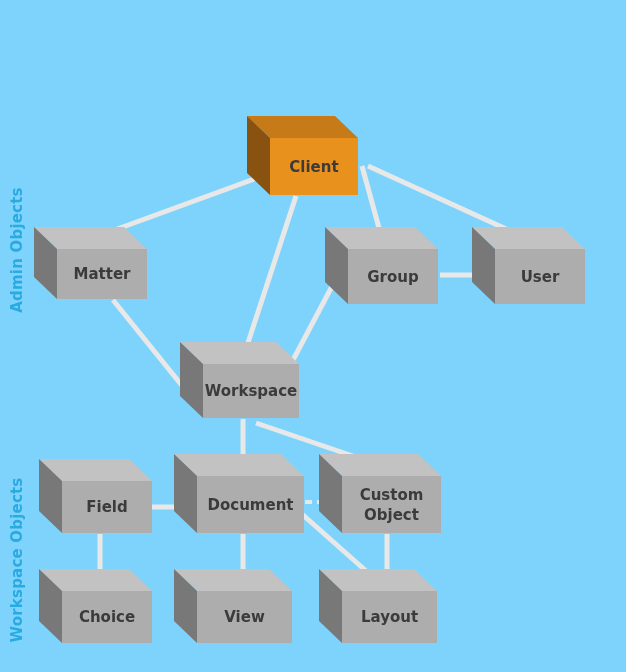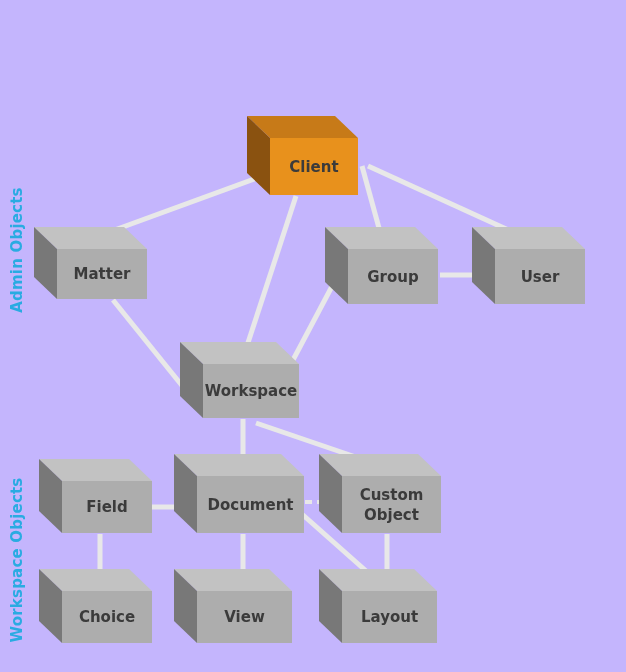--- a/index.html
+++ b/index.html
@@ -4,21 +4,21 @@
 <style>
   html, body {
     margin: 0;
     padding: 0;
     background: #000000;
   }
   #stage {
     position: relative;
     width: 626px;
     height: 672px;
-    background: #c4b5fd;
+    background: #7dd3fc;
     overflow: hidden;
     font-family: "DejaVu Sans", sans-serif;
   }
   svg#diagram {
     position: absolute;
     left: 0;
     top: 0;
     width: 626px;
     height: 672px;
     display: block;

